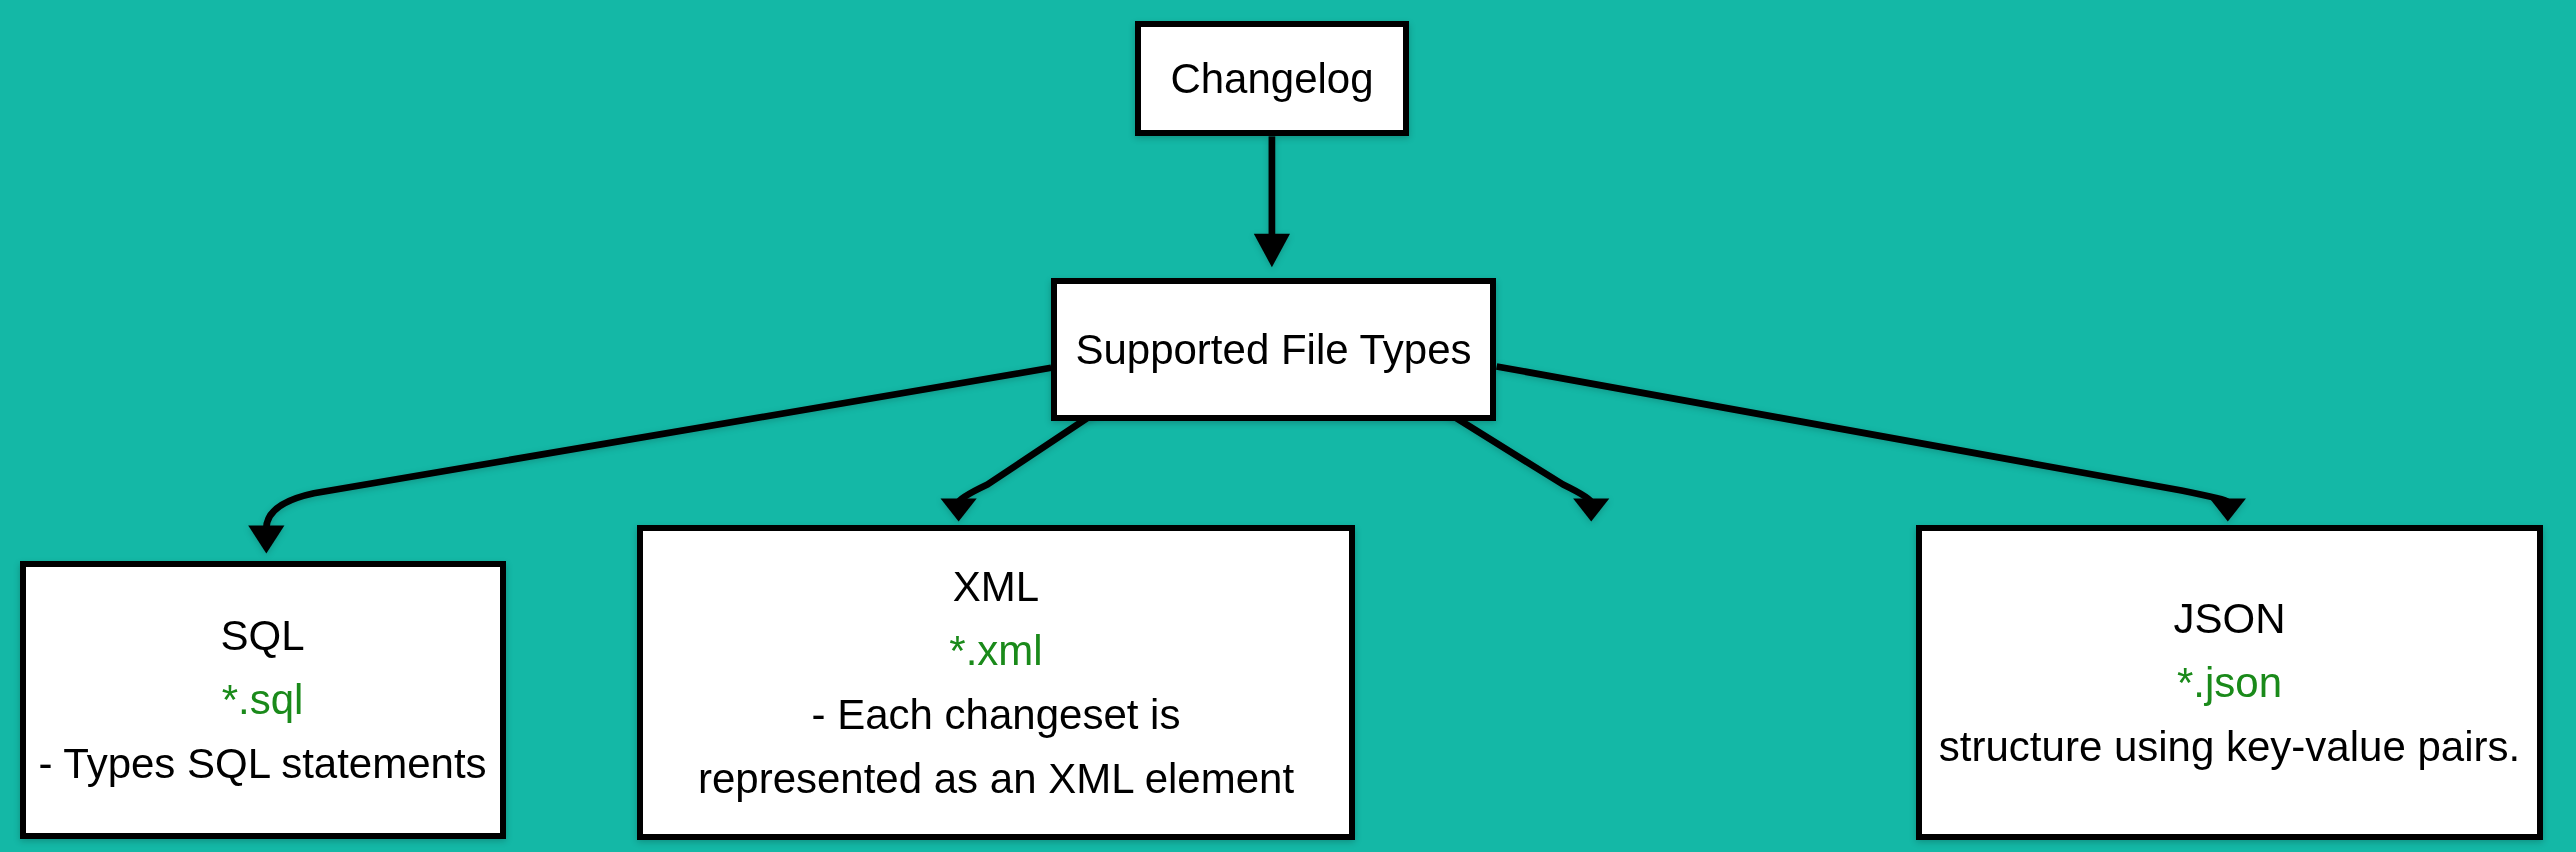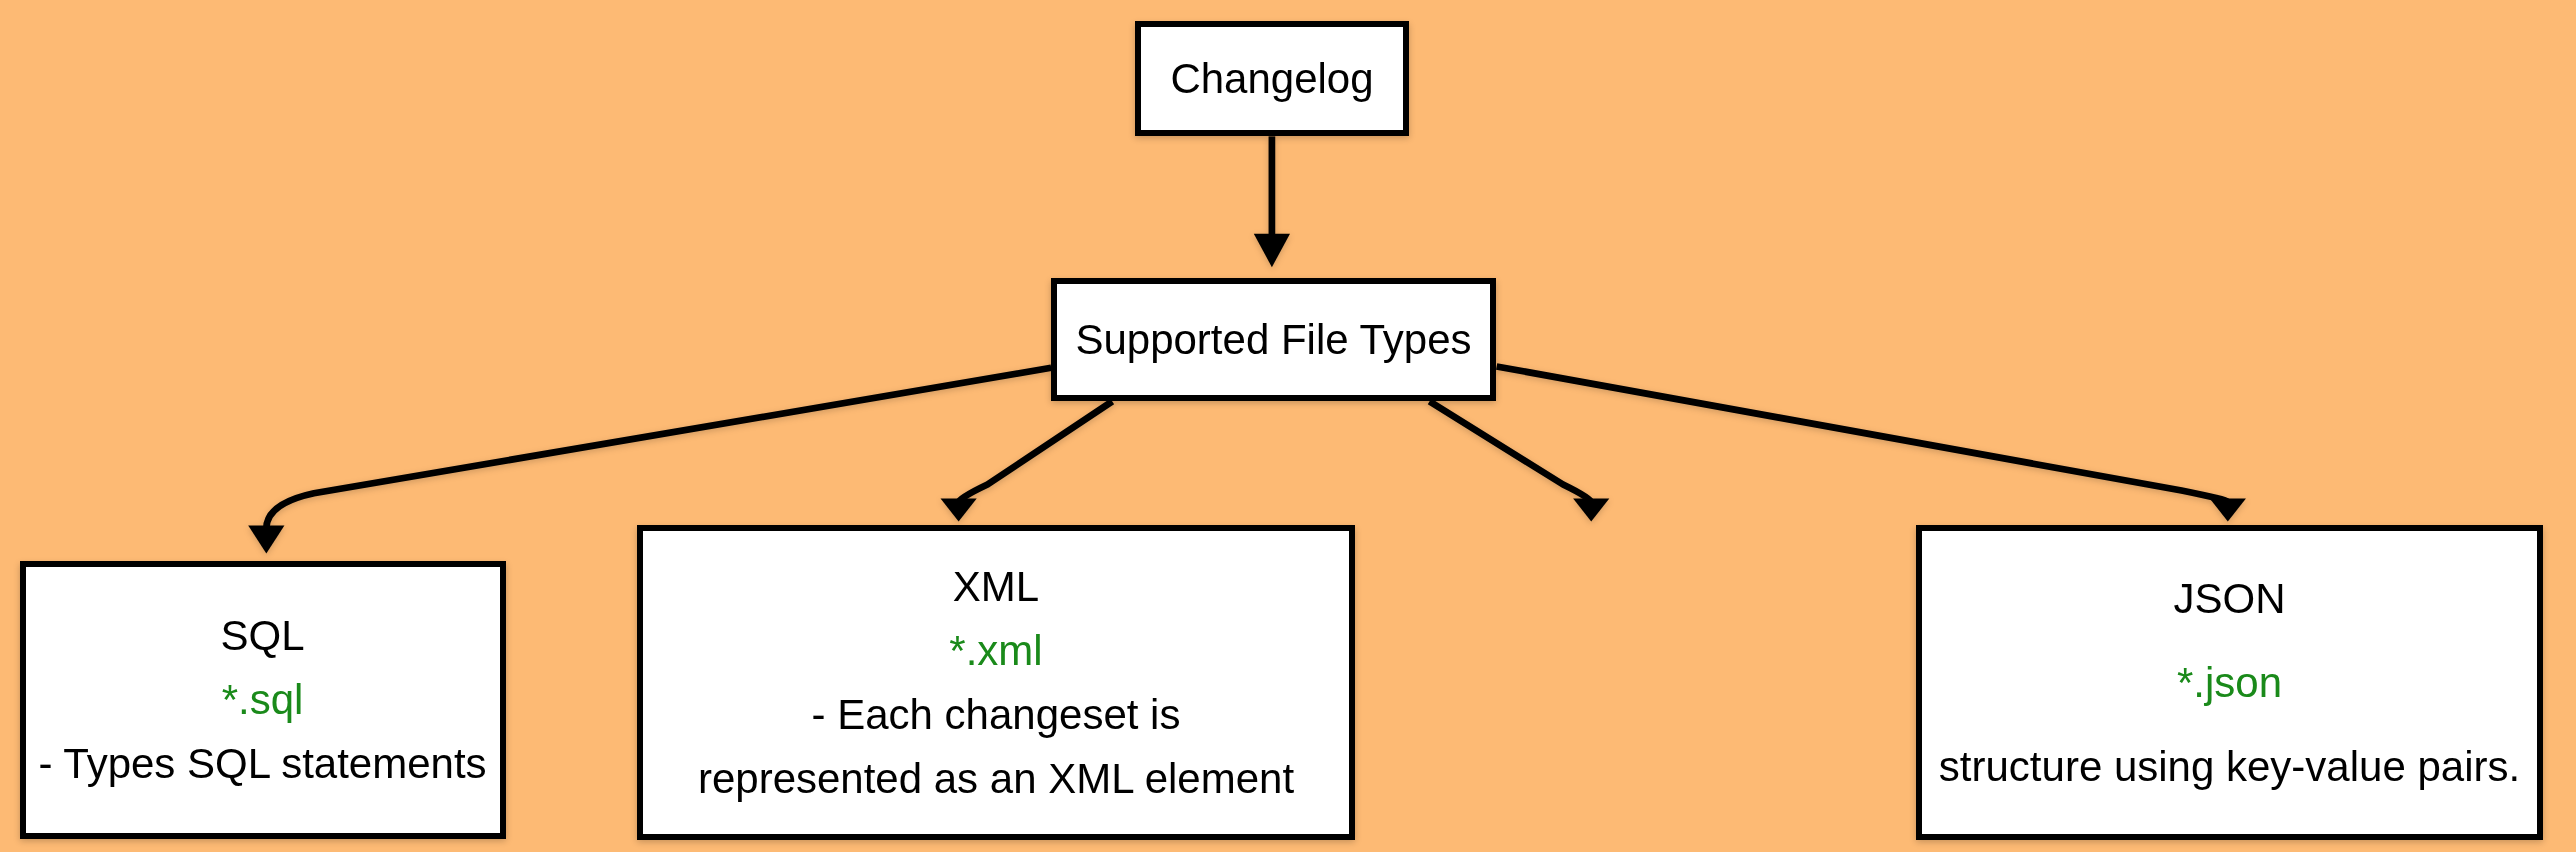--- a/index.html
+++ b/index.html
@@ -4,21 +4,21 @@
 <style>
   html, body {
     margin: 0;
     padding: 0;
     background: #ffffff;
   }
   .canvas {
     position: relative;
     width: 2576px;
     height: 853px;
-    background: #fdba74;
+    background: #14b8a6;
     font-family: "Liberation Sans", sans-serif;
     overflow: hidden;
   }
   .arrow-layer {
     position: absolute;
     left: 0;
     top: 0;
     width: 2576px;
     height: 853px;
     filter: drop-shadow(0 2px 3.4px rgba(0,0,0,0.18));
@@ -36,25 +36,25 @@
     box-shadow: 0 2.7px 6.7px rgba(0,0,0,0.22);
   }
   .line {
     font-size: 42px;
     line-height: 64px;
     color: #000000;
     white-space: nowrap;
   }
   
   #node-changelog { left: 1135px; top: 21px;  width: 274px; height: 115px; }
-  #node-supported { left: 1051px; top: 278px; width: 445px; height: 123px; }
+  #node-supported { left: 1051px; top: 278px; width: 445px; height: 143px; }
   #node-sql       { left: 19.5px;   top: 561px; width: 486px; height: 278px; }
   #node-xml       { left: 637px;  top: 525px; width: 718px; height: 315px; }
   #node-yaml      { left: 1400px; top: 525px; width: 387px; height: 315px; }
-  #node-json      { left: 1916px; top: 525px; width: 627px; height: 315px; gap: 20px; }
+  #node-json      { left: 1916px; top: 525px; width: 627px; height: 315px; }
 </style>
 </head>
 <body>
 
 <div class="canvas">
 
   <svg class="arrow-layer" viewBox="0 0 3840 1271" xmlns="http://www.w3.org/2000/svg">
     <g stroke="#000000" stroke-width="10" fill="#000000" stroke-linejoin="round" stroke-linecap="butt">
       <path d="M1896,203 L1896,350" fill="none"></path>
       <polygon points="1869,348 1923,348 1896,398" stroke="none"></polygon>

